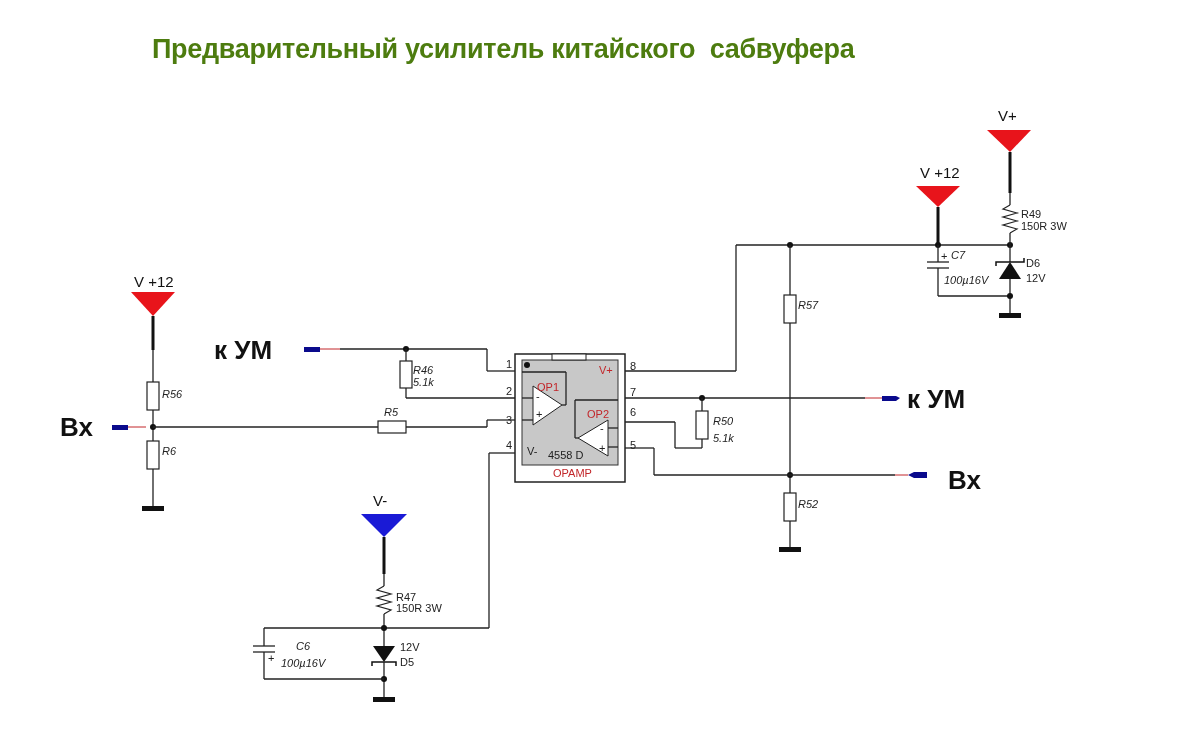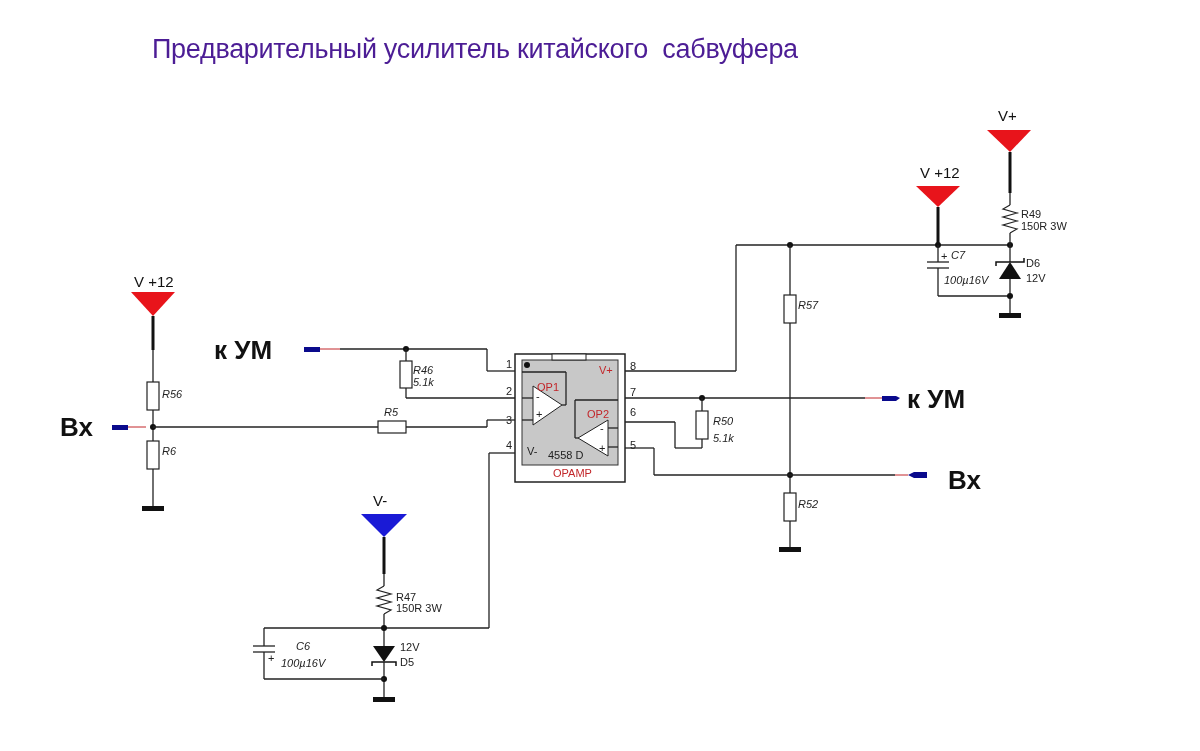--- a/index.html
+++ b/index.html
@@ -1,17 +1,17 @@
 <!DOCTYPE html>
 <html><head>
 <meta charset="utf-8">
 <style>
   html,body{margin:0;padding:0;background:#fff;}
   body{width:1200px;height:751px;position:relative;overflow:hidden;font-family:"DejaVu Sans",sans-serif;}
-  #title{position:absolute;left:152px;top:34px;font-family:"Liberation Sans",sans-serif;font-weight:normal;font-size:27px;color:#4c1d95;letter-spacing:-0.3px;white-space:pre;}
+  #title{position:absolute;left:152px;top:34px;font-family:"Liberation Sans",sans-serif;font-weight:bold;font-size:27px;color:#4d7c0f;letter-spacing:-0.3px;white-space:pre;}
   svg{position:absolute;left:0;top:0;}
   .w{stroke:#222;stroke-width:1.3;fill:none;}
   .lbl{font-family:"Liberation Sans",sans-serif;font-size:11px;fill:#222;}
   .it{font-style:italic;}
   .big{font-family:"Liberation Sans",sans-serif;font-weight:bold;font-size:26px;fill:#111;}
   .pwr{font-family:"Liberation Sans",sans-serif;font-size:15px;fill:#111;}
   .red{fill:#c2262a;}
 </style>
 </head>
 <body>

